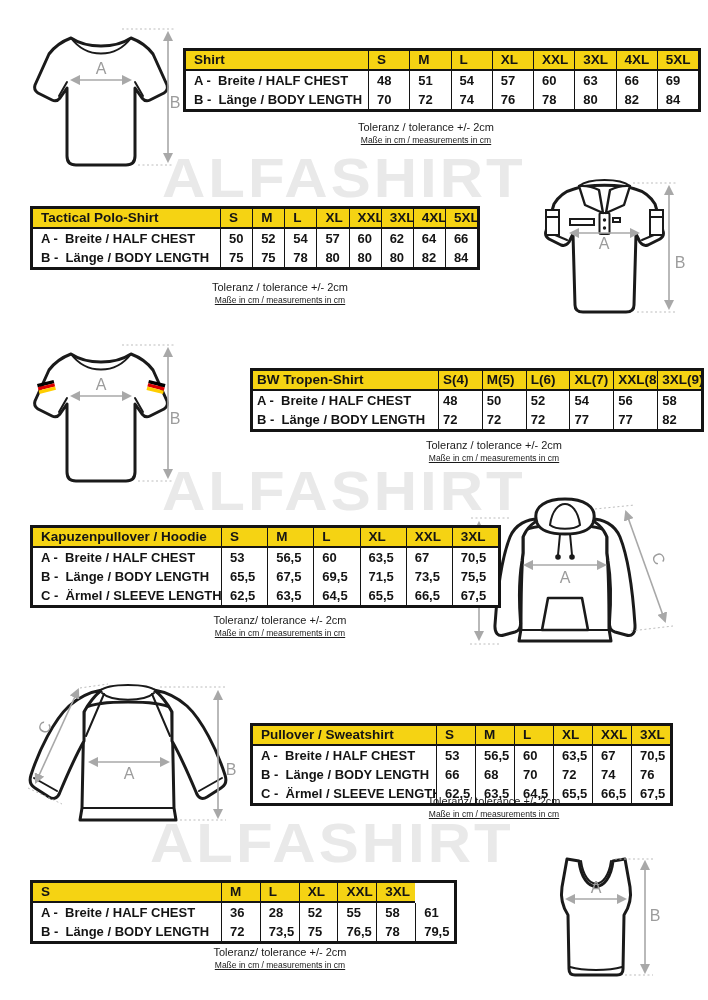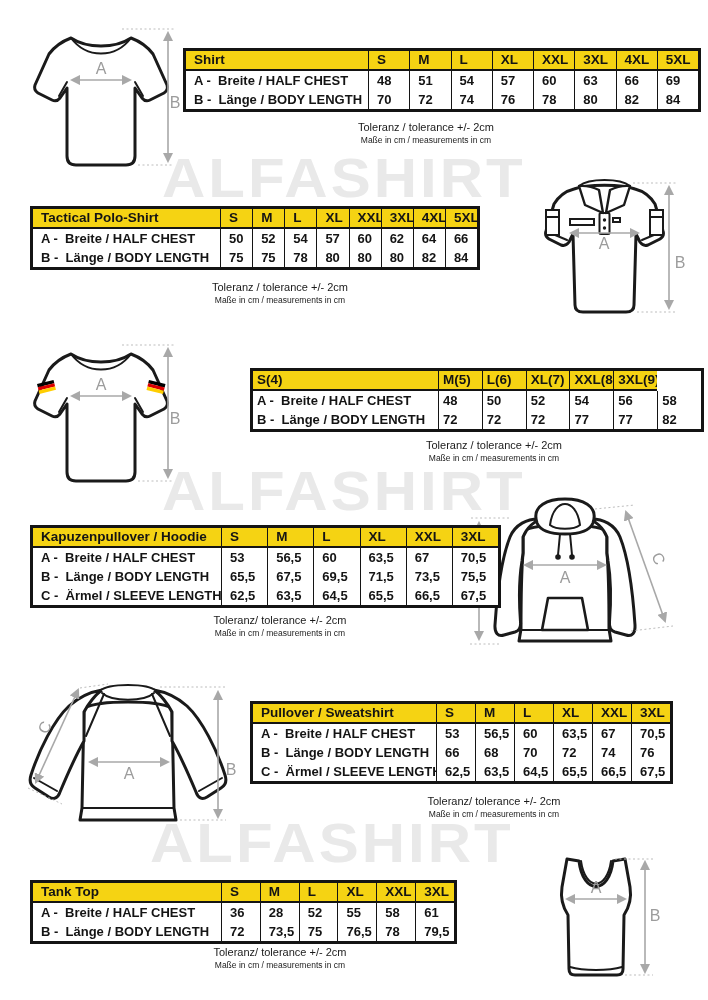--- a/index.html
+++ b/index.html
@@ -10,21 +10,21 @@
       user-select:none;}
   .size-table{position:absolute;z-index:2;border:3px solid #141414;background:#fff;box-sizing:border-box;}
   .trow{display:grid;grid-template-columns:var(--labelw) repeat(var(--cols),1fr);height:19px;}
   .trow.thead{height:20px;}
   .cell{display:flex;align-items:center;padding-left:var(--pad,8px);font-weight:bold;font-size:13px;
         border-left:1.8px solid #141414;overflow:hidden;white-space:pre;box-sizing:border-box;line-height:1;}
   .trow .cell:first-child{border-left:none;}
   .thead .cell{background:var(--yellow,#F5D313);border-bottom:2.4px solid #141414;font-size:13.5px;}
   .tol{position:absolute;z-index:2;text-align:center;color:#1a1a1a;line-height:1.25;}
   .tol1{font-size:11px;}
-  .tol2{font-size:8.5px;}
+  .tol2{font-size:8.5px;text-decoration:underline;}
   .diagram{position:absolute;z-index:1;}
   .diagram svg{display:block;width:100%;height:100%;}
   svg text{font-family:"Liberation Sans",sans-serif;font-size:16px;fill:#9c9c9c;}
   .garment{fill:#fff;stroke:#1a1a1a;stroke-width:3;stroke-linejoin:round;stroke-linecap:round;}
   .thin{fill:none;stroke:#1a1a1a;stroke-width:2;stroke-linecap:round;}
   .meas{stroke:#a8a8a8;stroke-width:1.6;fill:none;}
   .dot{stroke:#bdbdbd;stroke-width:1;stroke-dasharray:2 2.5;fill:none;}
 </style>
 </head>
 <body>
@@ -197,20 +197,21 @@
         <line class="meas" x1="50" y1="62" x2="108" y2="62" marker-start="url(#m3)" marker-end="url(#m3)"></line>
         <line class="meas" x1="146" y1="15" x2="146" y2="143" marker-start="url(#m3)" marker-end="url(#m3)"></line>
         <text x="79" y="56" text-anchor="middle">A</text>
         <text x="153" y="90" text-anchor="middle">B</text>
       </g>
     </svg>
   </div>
 
   <div class="size-table" style="left:250px;top:368px;width:454px;--labelw:185px;--cols:6;--pad:4px">
       <div class="trow thead">
+        <div class="cell title-cell">BW Tropen-Shirt</div>
         <div class="cell size-cell">S(4)</div>
         <div class="cell size-cell">M(5)</div>
         <div class="cell size-cell">L(6)</div>
         <div class="cell size-cell">XL(7)</div>
         <div class="cell size-cell">XXL(8)</div>
         <div class="cell size-cell">3XL(9)</div>
       </div>
       <div class="trow">
         <div class="cell label-cell">A -  Breite / HALF CHEST</div>
         <div class="cell val-cell">48</div>
@@ -331,21 +332,21 @@
         <line class="meas" x1="68" y1="12" x2="26" y2="104" marker-start="url(#m5)" marker-end="url(#m5)"></line>
         <line class="meas" x1="80" y1="84" x2="158" y2="84" marker-start="url(#m5)" marker-end="url(#m5)"></line>
         <line class="meas" x1="208" y1="14" x2="208" y2="139" marker-start="url(#m5)" marker-end="url(#m5)"></line>
         <text x="36" y="54" text-anchor="middle" transform="rotate(-65 36 50)">C</text>
         <text x="119" y="101" text-anchor="middle">A</text>
         <text x="221" y="97" text-anchor="middle">B</text>
       </g>
     </svg>
   </div>
 
-  <div class="size-table" style="left:250px;top:701px;width:423px;--labelw:183px;--cols:6">
+  <div class="size-table" style="left:250px;top:723px;width:423px;--labelw:183px;--cols:6">
       <div class="trow thead">
         <div class="cell title-cell">Pullover / Sweatshirt</div>
         <div class="cell size-cell">S</div>
         <div class="cell size-cell">M</div>
         <div class="cell size-cell">L</div>
         <div class="cell size-cell">XL</div>
         <div class="cell size-cell">XXL</div>
         <div class="cell size-cell">3XL</div>
       </div>
       <div class="trow">
@@ -376,21 +377,20 @@
         <div class="cell val-cell">67,5</div>
       </div>
     </div>
   <div class="tol" style="left:294px;top:795px;width:400px">
     <div class="tol1">Toleranz/ tolerance +/- 2cm</div>
     <div class="tol2">Maße in cm / measurements in cm</div>
   </div>
 
   <div class="size-table" style="left:30px;top:880px;width:427px;--labelw:188px;--cols:6">
       <div class="trow thead">
-        <div class="cell title-cell">Tank Top</div>
         <div class="cell size-cell">S</div>
         <div class="cell size-cell">M</div>
         <div class="cell size-cell">L</div>
         <div class="cell size-cell">XL</div>
         <div class="cell size-cell">XXL</div>
         <div class="cell size-cell">3XL</div>
       </div>
       <div class="trow">
         <div class="cell label-cell">A -  Breite / HALF CHEST</div>
         <div class="cell val-cell">36</div>

